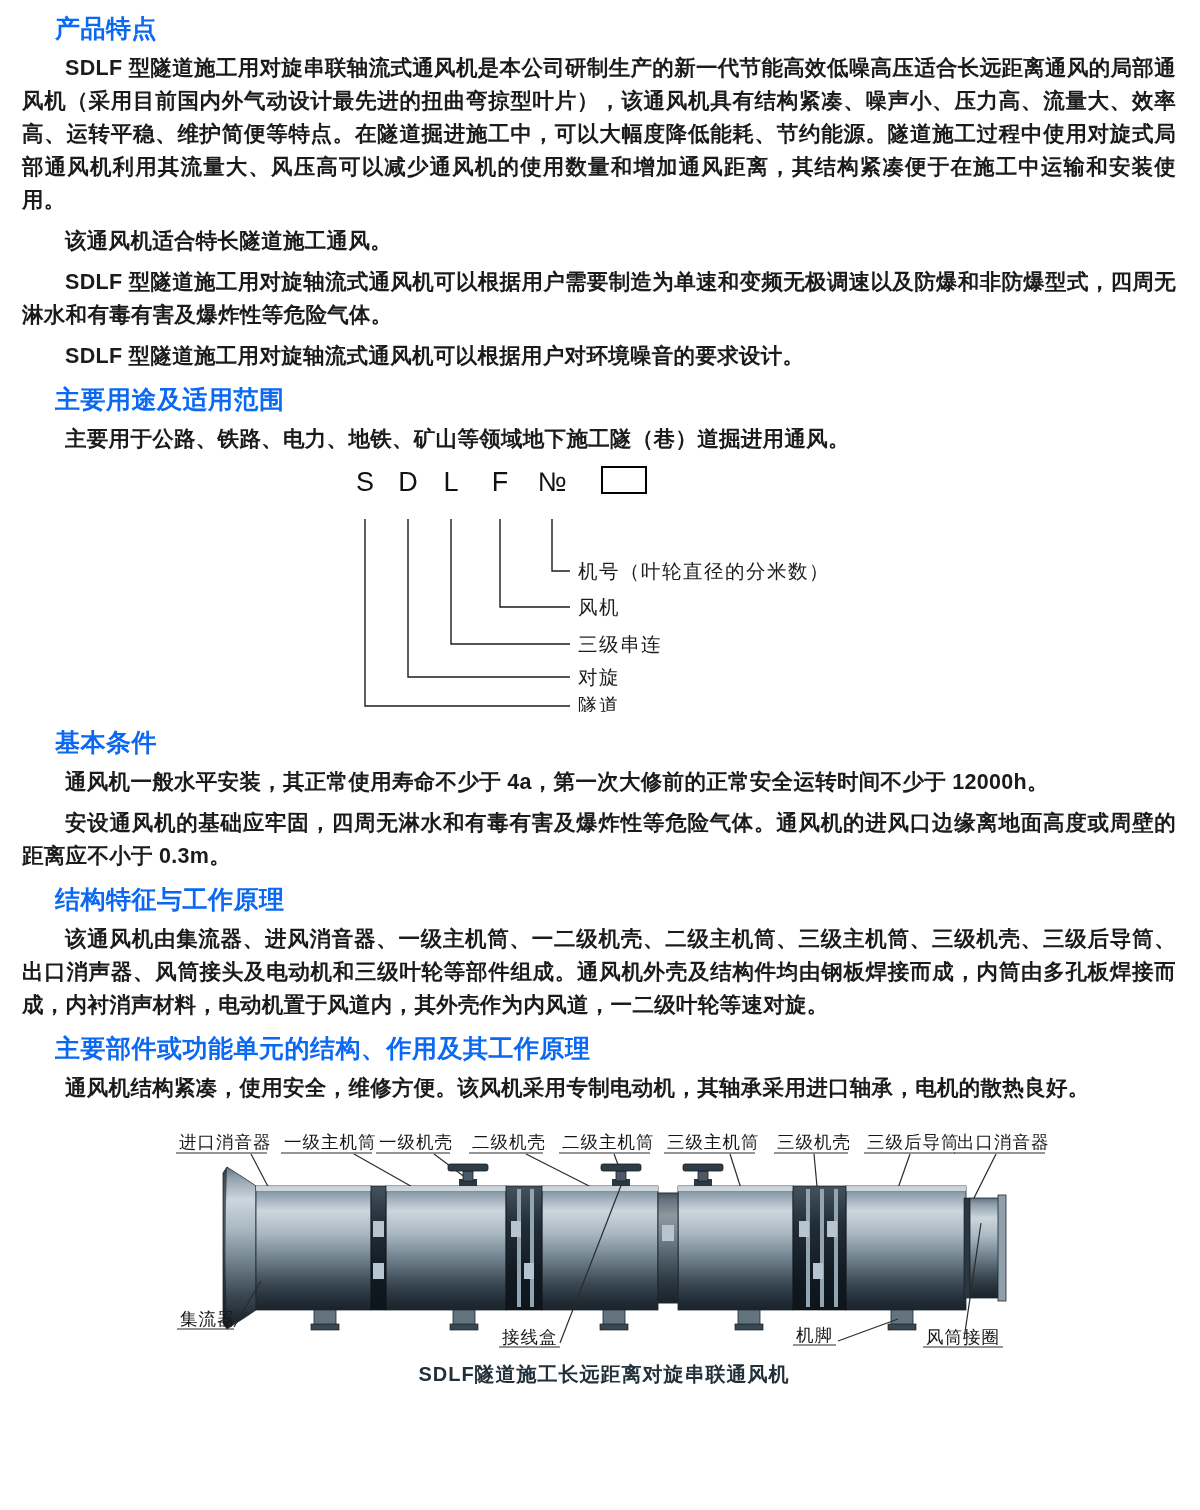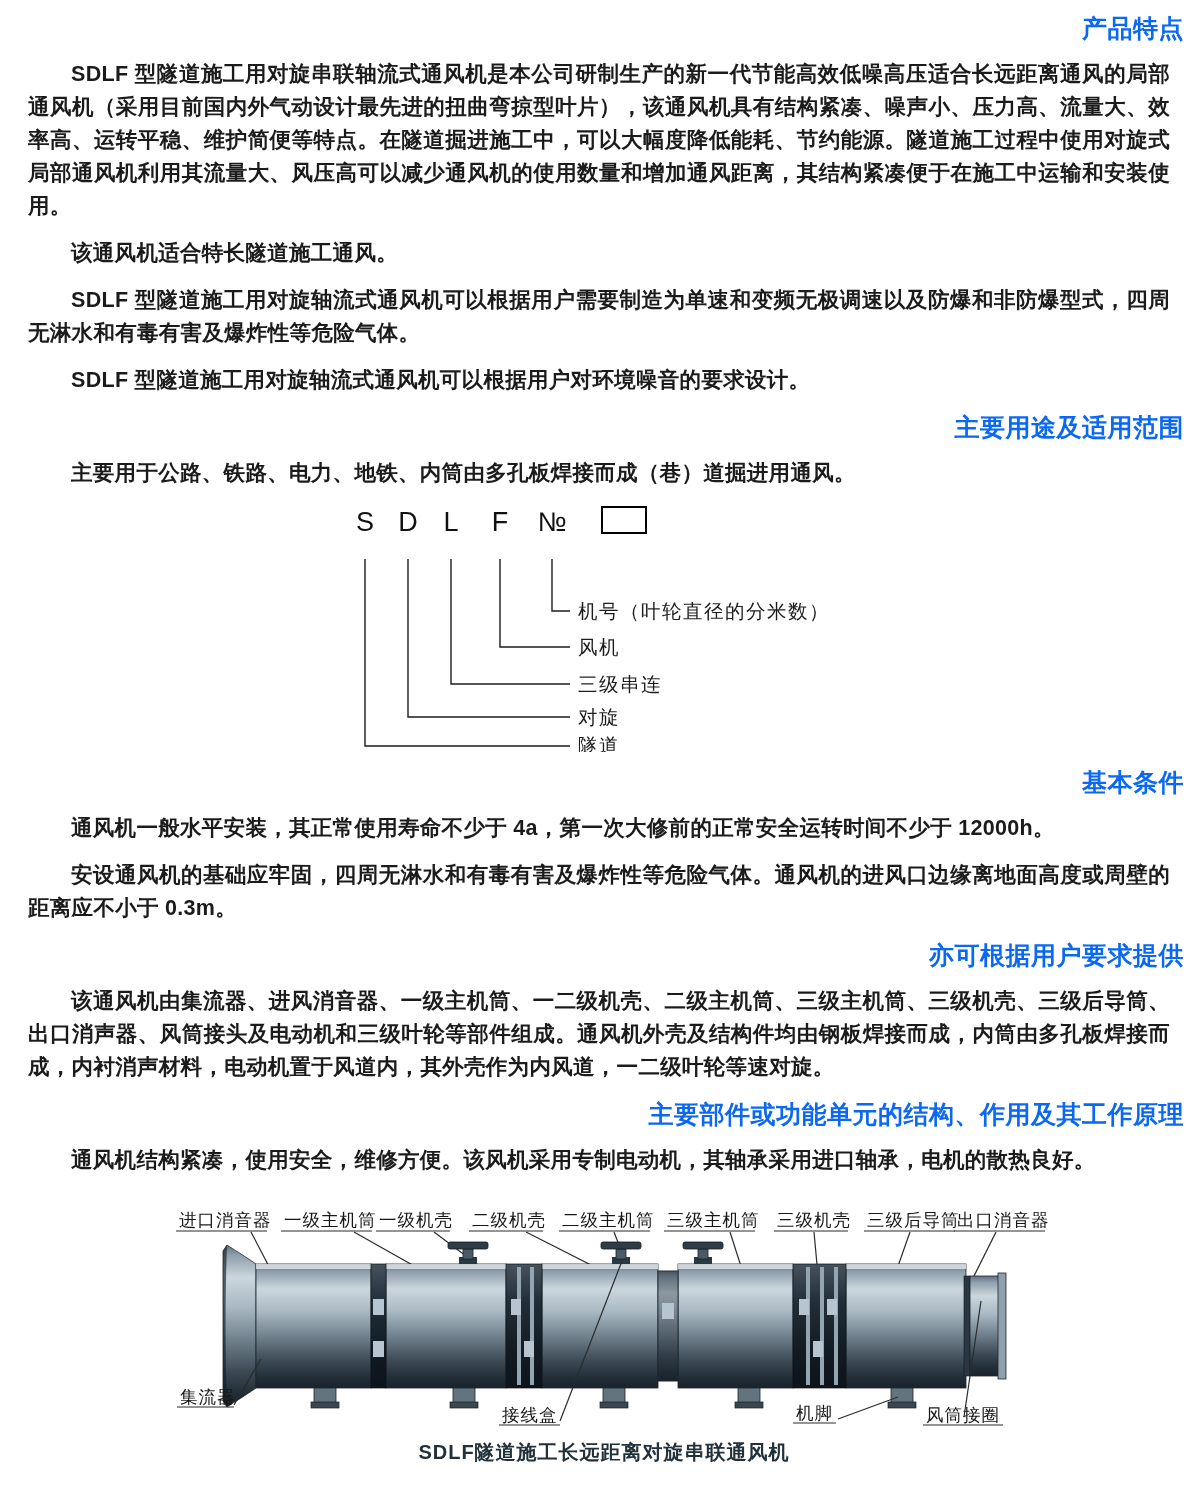--- a/index.html
+++ b/index.html
@@ -1,37 +1,37 @@
 <!DOCTYPE html>
 <html><head>
 <meta charset="utf-8">
 <style>
   html,body{margin:0;padding:0;background:#ffffff;}
   body{width:1200px;height:1510px;overflow:hidden;font-family:"Liberation Sans",sans-serif;}
   .doc{padding:8px 16px 0 14px;}
-  .sec-h{color:#0b68f2;font-size:25px;line-height:32px;font-weight:bold;margin:10px 0 6px 41px;letter-spacing:0.5px;text-align:right;}
+  .sec-h{color:#0b68f2;font-size:25px;line-height:32px;font-weight:bold;margin:10px 0 6px 41px;letter-spacing:0.5px;}
   .sec-h.first{margin-top:4px;}
-  p.body{font-size:21.5px;line-height:33px;color:#1b1b1b;font-weight:600;margin:14px;text-indent:2em;text-align:justify;letter-spacing:0.3px;}
+  p.body{font-size:21.5px;line-height:33px;color:#1b1b1b;font-weight:600;margin:8px;text-indent:2em;text-align:justify;letter-spacing:0.3px;}
   svg text{font-family:"Liberation Sans",sans-serif;}
   .diagram-wrap{margin:0;}
   .serifL{font-family:"Liberation Serif",serif;}
 </style>
 </head>
 <body>
 
 <div class="doc">
 
   <h2 class="sec-h first">产品特点</h2>
   <p class="body">SDLF 型隧道施工用对旋串联轴流式通风机是本公司研制生产的新一代节能高效低噪高压适合长远距离通风的局部通风机（采用目前国内外气动设计最先进的扭曲弯掠型叶片），该通风机具有结构紧凑、噪声小、压力高、流量大、效率高、运转平稳、维护简便等特点。在隧道掘进施工中，可以大幅度降低能耗、节约能源。隧道施工过程中使用对旋式局部通风机利用其流量大、风压高可以减少通风机的使用数量和增加通风距离，其结构紧凑便于在施工中运输和安装使用。</p>
   <p class="body">该通风机适合特长隧道施工通风。</p>
   <p class="body">SDLF 型隧道施工用对旋轴流式通风机可以根据用户需要制造为单速和变频无极调速以及防爆和非防爆型式，四周无淋水和有毒有害及爆炸性等危险气体。</p>
   <p class="body">SDLF 型隧道施工用对旋轴流式通风机可以根据用户对环境噪音的要求设计。</p>
 
   <h2 class="sec-h">主要用途及适用范围</h2>
-  <p class="body">主要用于公路、铁路、电力、地铁、内筒由多孔板焊接而成（巷）道掘进用通风。</p>
+  <p class="body">主要用于公路、铁路、电力、地铁、矿山等领域地下施工隧（巷）道掘进用通风。</p>
 
 
   <div class="diagram-wrap">
   <svg width="1200" height="248" viewBox="0 0 1200 248" xmlns="http://www.w3.org/2000/svg">
     <g fill="#111111" class="serifL" font-size="27" font-family="Liberation Serif, serif">
       <text x="351" y="27" text-anchor="middle">S</text>
       <text x="394" y="27" text-anchor="middle">D</text>
       <text x="437" y="27" text-anchor="middle">L</text>
       <text x="486" y="27" text-anchor="middle">F</text>
       <text x="538" y="27" text-anchor="middle">№</text>
@@ -53,21 +53,21 @@
       <text x="564" y="220">对旋</text>
       <text x="564" y="248">隧道</text>
     </g>
   </svg>
   </div>
 
   <h2 class="sec-h">基本条件</h2>
   <p class="body">通风机一般水平安装，其正常使用寿命不少于 4a，第一次大修前的正常安全运转时间不少于 12000h。</p>
   <p class="body">安设通风机的基础应牢固，四周无淋水和有毒有害及爆炸性等危险气体。通风机的进风口边缘离地面高度或周壁的距离应不小于 0.3m。</p>
 
-  <h2 class="sec-h">亦可根据用户要求提供</h2>
+  <h2 class="sec-h">结构特征与工作原理</h2>
   <p class="body">该通风机由集流器、进风消音器、一级主机筒、一二级机壳、二级主机筒、三级主机筒、三级机壳、三级后导筒、出口消声器、风筒接头及电动机和三级叶轮等部件组成。通风机外壳及结构件均由钢板焊接而成，内筒由多孔板焊接而成，内衬消声材料，电动机置于风道内，其外壳作为内风道，一二级叶轮等速对旋。</p>
 
   <h2 class="sec-h">主要部件或功能单元的结构、作用及其工作原理</h2>
   <p class="body">通风机结构紧凑，使用安全，维修方便。该风机采用专制电动机，其轴承采用进口轴承，电机的散热良好。</p>
 
   <div class="diagram-wrap" style="margin-top:8px;">
   <svg width="1200" height="292" viewBox="0 0 1200 292" xmlns="http://www.w3.org/2000/svg">
     <defs>
       <linearGradient id="met" x1="0" y1="0" x2="0" y2="1">
         <stop offset="0" stop-color="#61707c"></stop>

